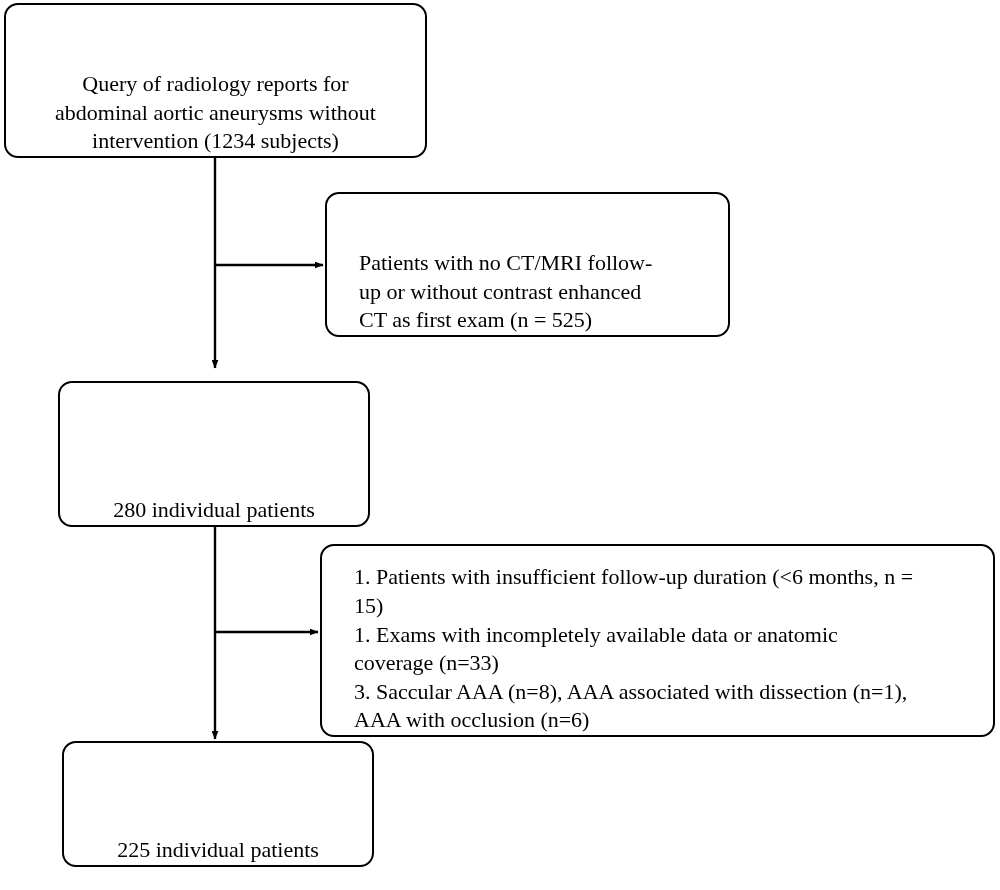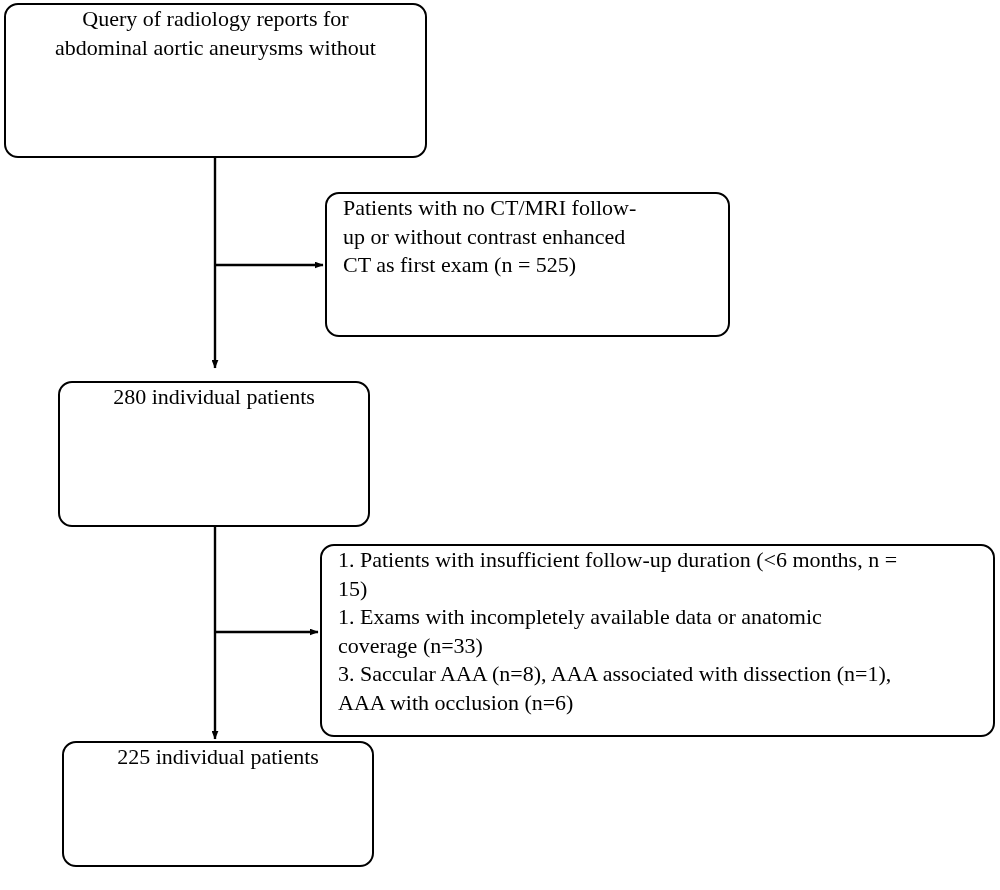--- a/index.html
+++ b/index.html
@@ -17,36 +17,37 @@
     font-family: "Liberation Serif", "DejaVu Serif", serif;
     color: #000000;
   }
   .node {
     position: absolute;
     box-sizing: border-box;
     border: 2.2px solid #000000;
     border-radius: 14px;
     background: #ffffff;
     display: flex;
-    align-items: flex-start;
+    align-items: flex-end;
     font-size: 22px;
     line-height: 1.30;
     color: #000000;
   }
   .node .node-text {
     display: block;
     width: 100%;
   }
   .node.center {
     justify-content: center;
     text-align: center;
   }
   .node.left {
     justify-content: flex-start;
     text-align: left;
+    padding-left: 16px;
   }
   .node.left .node-text {
     padding: 0 14px 0 16px;
   }
   .node.center .node-text {
     padding: 0 10px;
   }
   .node-line {
     display: block;
     white-space: pre;
@@ -84,20 +85,21 @@
 
     <line x1="215" y1="516" x2="215" y2="739" stroke="#000000" stroke-width="2.4" marker-end="url(#arrowhead)"></line>
 
     <line x1="215" y1="632" x2="318" y2="632" stroke="#000000" stroke-width="2.4" marker-end="url(#arrowhead)"></line>
   </svg>
 
   <div class="node center" id="box-query">
     <span class="node-text">
       <span class="node-line">Query of radiology reports for</span>
       <span class="node-line">abdominal aortic aneurysms without</span>
+      <span class="node-line">intervention (1234 subjects)</span>
     </span>
   </div>
 
   <div class="node left" id="box-excl-1">
     <span class="node-text">
       <span class="node-line">Patients with no CT/MRI follow-</span>
       <span class="node-line">up or without contrast enhanced</span>
       <span class="node-line">CT as first exam (n = 525)</span>
     </span>
   </div>

